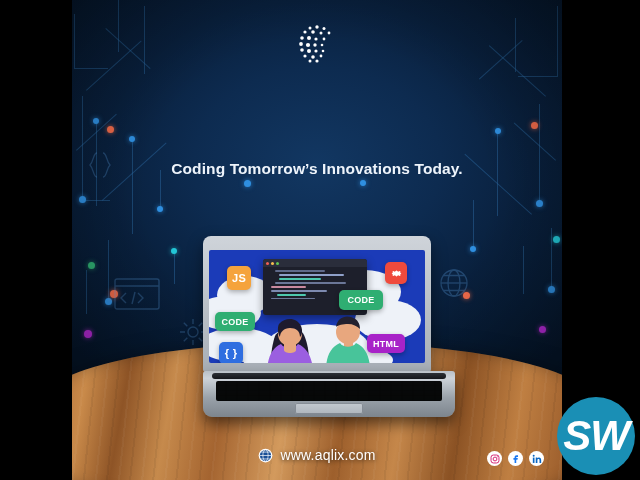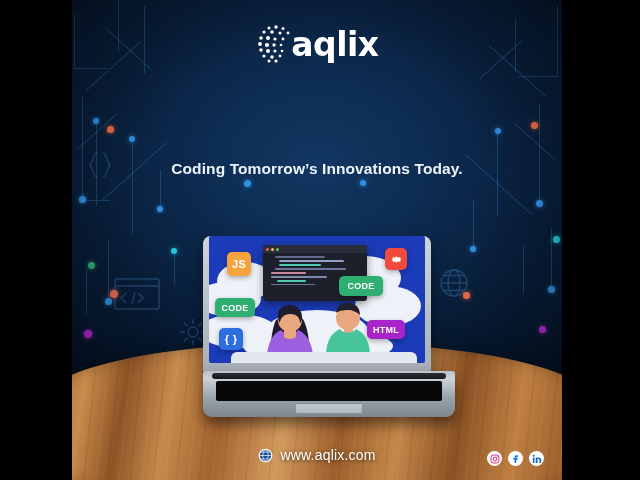--- a/index.html
+++ b/index.html
@@ -54,21 +54,21 @@
       linear-gradient(100deg,#a9632d 0%,#c98a4a 9%,#8e5426 16%,#c68a4c 24%,#a46430 33%,
                       #d39a5d 44%,#9d5f2c 54%,#c5874a 64%,#8b5224 74%,#bf7f42 84%,#9a5c2b 94%,#7d4a21 100%);
     box-shadow:0 -4px 18px rgba(0,0,0,.38) inset, 0 8px 26px rgba(0,0,0,.55);}
   #table .grain{position:absolute;inset:0;border-radius:50%/34%;opacity:.35;
     background:repeating-linear-gradient(96deg,rgba(255,255,255,.10) 0 2px,rgba(0,0,0,0) 2px 11px,
                rgba(0,0,0,.16) 11px 13px,rgba(0,0,0,0) 13px 23px);}
 
   
   #laptop{position:absolute;left:50%;transform:translateX(-50%);top:236px;width:228px;}
   .lid{width:228px;height:136px;border-radius:8px 8px 3px 3px;
-    background:linear-gradient(180deg,#cfd4da,#a7aeb6);padding:0 6px 9px;box-sizing:border-box;
+    background:linear-gradient(180deg,#cfd4da,#a7aeb6);padding:14px 6px 9px;box-sizing:border-box;
     box-shadow:0 6px 16px rgba(0,0,0,.45);}
   .screen{position:relative;width:100%;height:100%;border-radius:2px;overflow:hidden;
     background:#1b3bb8;}
   .base{position:relative;width:252px;margin:0 auto;height:46px;margin-top:-1px;
     border-radius:3px 3px 9px 9px;
     background:linear-gradient(180deg,#b9c0c7 0%,#cdd3d9 16%,#9aa2aa 58%,#7d858d 100%);
     box-shadow:0 7px 14px rgba(0,0,0,.5);}
   .hinge{position:absolute;left:9px;right:9px;top:2px;height:6px;border-radius:3px;
     background:linear-gradient(180deg,#2c3036,#14161a);}
   .keys{position:absolute;left:13px;right:13px;top:10px;height:20px;border-radius:2px;
@@ -237,21 +237,20 @@
               <circle cx="20" cy="28" r="1.6"></circle>
             <circle cx="27" cy="28" r="1.3"></circle>
             <circle cx="9" cy="33" r="1.6"></circle>
               <circle cx="17" cy="34" r="1.8"></circle>
               <circle cx="25" cy="33" r="1.4"></circle>
             <circle cx="14" cy="38" r="1.5"></circle>
               <circle cx="21" cy="38" r="1.6"></circle>
           </g>
         </svg>
       </div>
-      <div class="wordmark">aqlix</div>
     </div>
 
     <div id="tagline">Coding Tomorrow’s Innovations Today.</div>
 
     <div id="table">
       <div class="grain"></div>
 
     </div>
 
     <div id="laptop">
@@ -354,13 +353,16 @@
       <span class="sico">
         <svg width="10" height="10" viewBox="0 0 24 24" fill="#0a66c2">
           <rect x="2" y="8.5" width="4" height="13"></rect>
             <circle cx="4" cy="4" r="2.4"></circle>
           <path d="M9 8.5h3.8v1.9c.7-1.2 2.1-2.2 4-2.2 3.4 0 5.2 2.1 5.2 6v7.3h-4v-6.6c0-1.9-.8-3-2.5-3-1.5 0-2.5 1-2.5 3v6.6H9z"></path>
         </svg>
       </span>
     </div>
   </div>
 
+  <div id="sw">
+    <span>SW</span>
+  </div>
 </div>
 
 </body></html>

